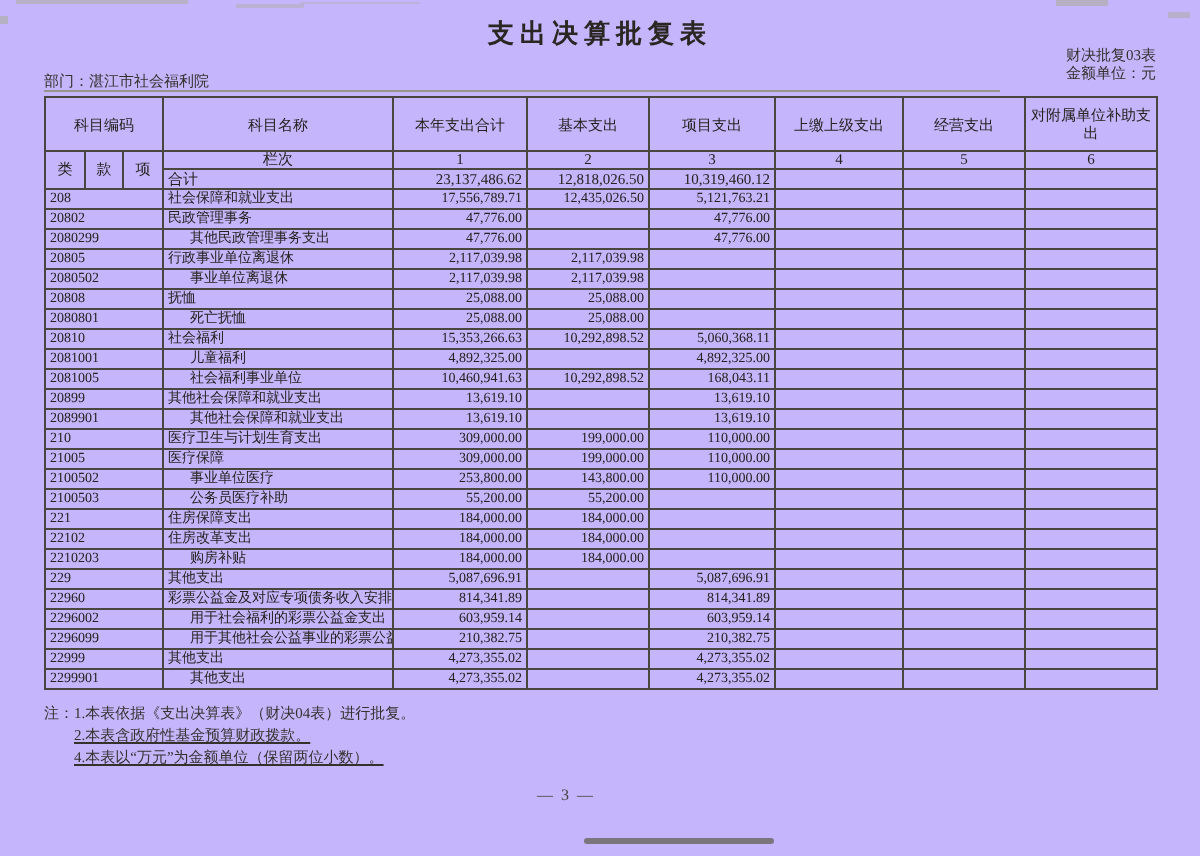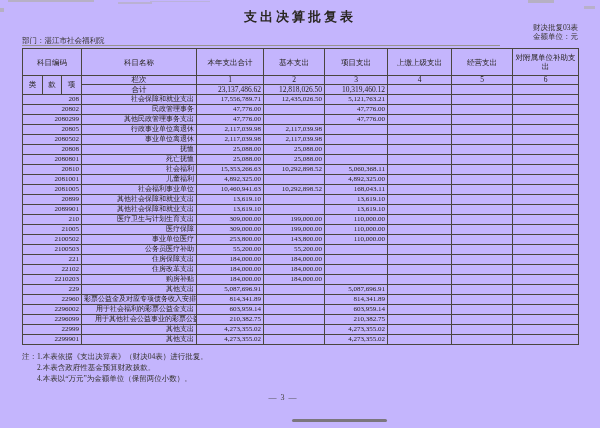--- a/index.html
+++ b/index.html
@@ -35,30 +35,30 @@
     border:1px solid #4a463f;
     padding:0 2px;
     overflow:hidden;white-space:nowrap;
     font-weight:normal;
   }
   tr.head-row th{height:26px;text-align:center;vertical-align:middle;white-space:normal;line-height:9px;}
   tr.lanci-row td, tr.lanci-row th{height:8px;line-height:8px;text-align:center;}
   tr.total-row td{height:8px;line-height:9px;}
   tr.data-row td{height:9px;line-height:9px;font-size:7px;}
   td.num{text-align:right;}
-  td.code{text-align:right;padding-left:2px;font-size:7px;}
-  td.name{text-align:right;}
+  td.code{text-align:left;padding-left:2px;font-size:7px;}
+  td.name{text-align:left;}
   td.name.indent{padding-left:13px;}
-  td.total-name{text-align:center;}
+  td.total-name{}
   th.kkx{text-align:center;}
   .notes{
     position:absolute;top:351px;left:22px;right:33px;
     font-size:7.5px;line-height:11px;color:#35322c;
   }
-  .notes div + div{padding-left:15px;}
+  .notes div + div{padding-left:15px;text-decoration:underline;}
   .pageno{
     position:absolute;top:393px;left:0;right:34px;
     text-align:center;font-size:8px;letter-spacing:1px;color:#45423c;
   }
   .artifact{position:absolute;background:#b0aea9;}
   .a1{top:0;left:8px;width:86px;height:2px;opacity:.65;}
   .a2{top:2px;left:118px;width:34px;height:2px;opacity:.5;}
   .a3{top:1px;left:150px;width:60px;height:1px;opacity:.4;}
   .a4{top:0;left:528px;width:26px;height:3px;opacity:.7;}
   .a5{top:6px;left:584px;width:11px;height:3px;opacity:.6;}

